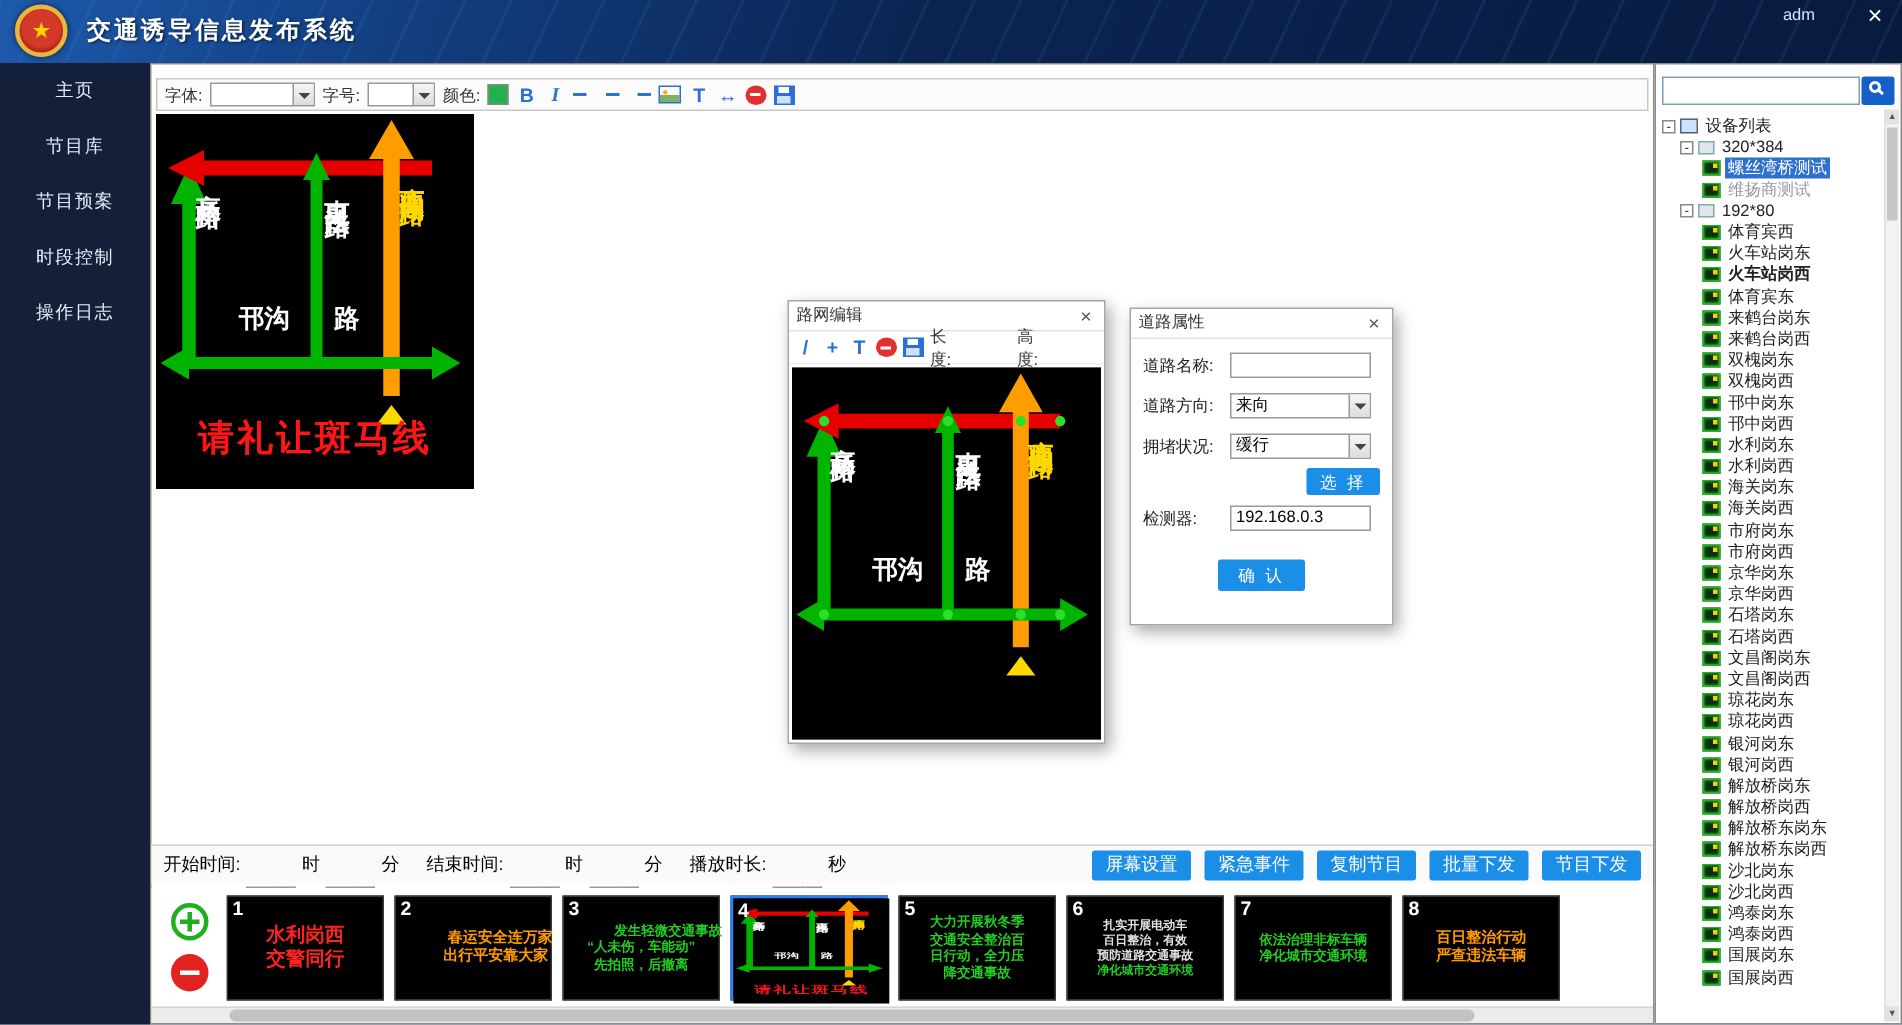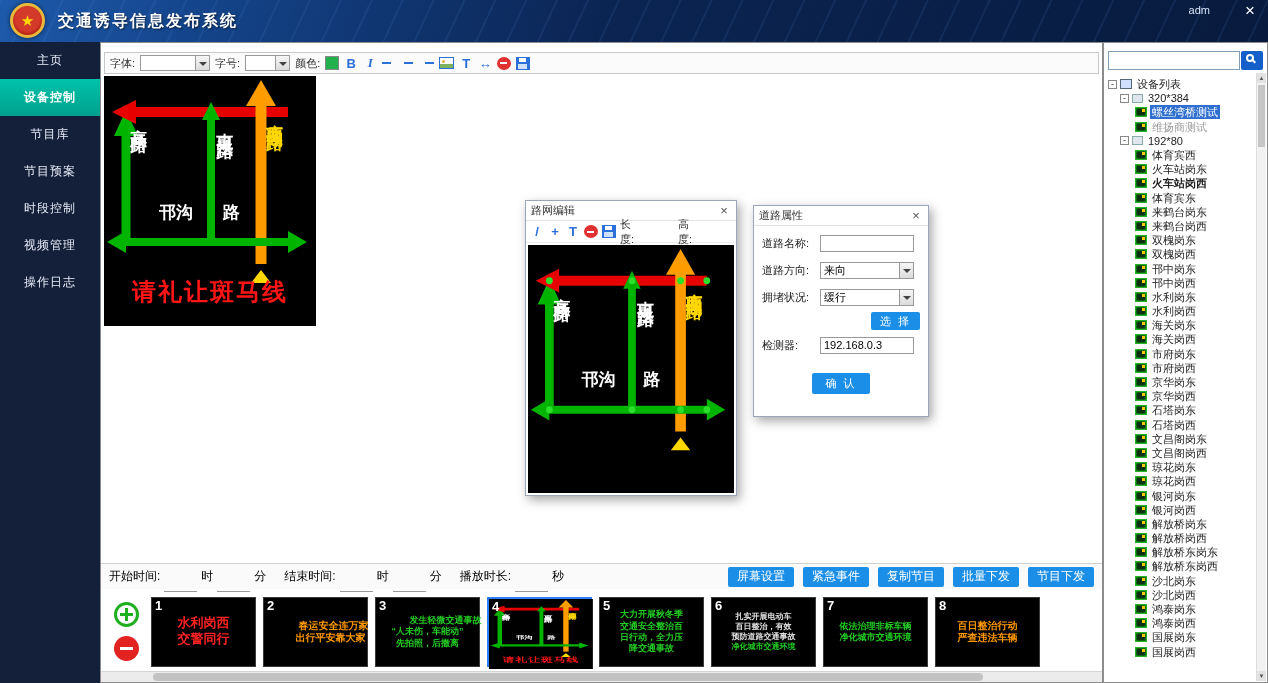--- a/index.html
+++ b/index.html
@@ -144,25 +144,23 @@
 
 <div class="header">
   <div class="badge">★</div>
   <div class="app-title">交通诱导信息发布系统</div>
   <div class="user-name">adm</div>
   <div class="win-close">×</div>
 </div>
 
 <div class="sidebar">
   <div class="side-item">主页</div>
-  <div class="side-item active">设备控制</div>
   <div class="side-item">节目库</div>
   <div class="side-item">节目预案</div>
   <div class="side-item">时段控制</div>
-  <div class="side-item">视频管理</div>
   <div class="side-item">操作日志</div>
 </div>
 
 <div class="main">
 
   <div class="edit-toolbar">
     <span class="tb-label">字体:</span>
     <span class="mini-select">
         <span class="dd-arrow"></span>
       </span>

